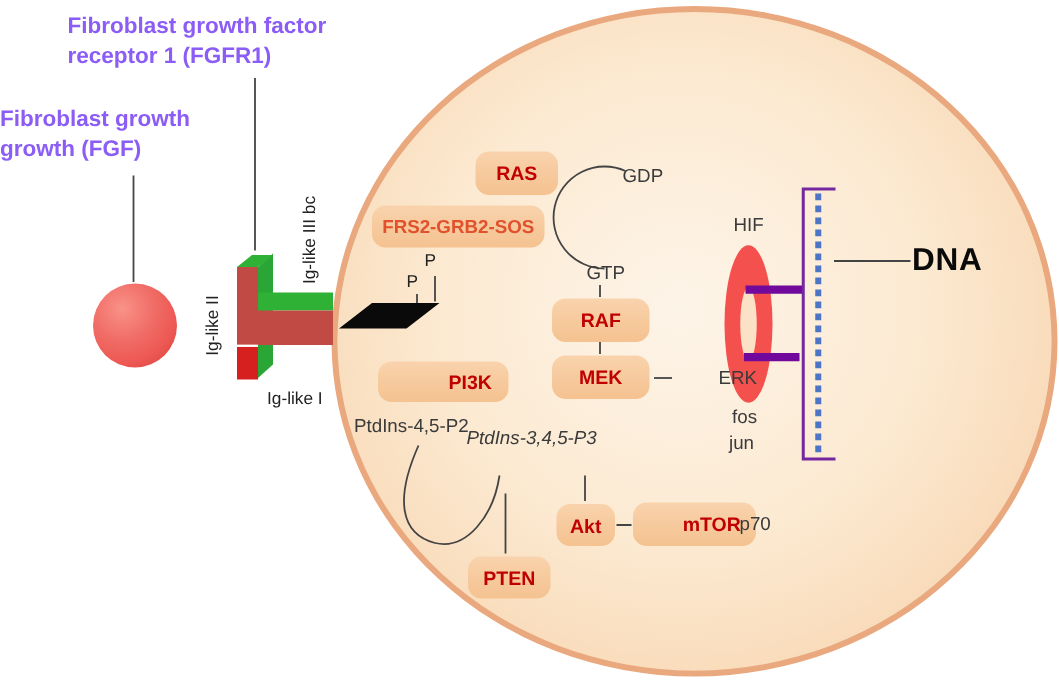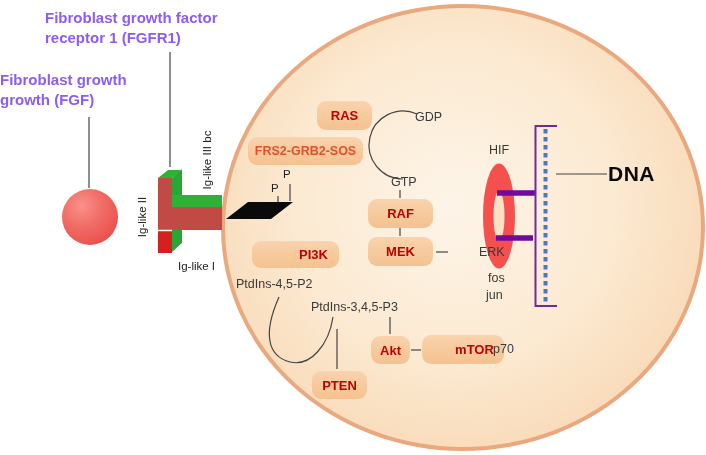--- a/index.html
+++ b/index.html
@@ -112,15 +112,15 @@
   <div class="node" style="left:312px;top:371px;width:55px;height:28px;">PTEN</div>
 
   <div class="lbl" style="left:415px;top:110px;">GDP</div>
   <div class="lbl" style="left:391px;top:175px;">GTP</div>
   <div class="lbl" style="left:450px;top:245px;margin-left:29px;">ERK</div>
   <div class="lbl" style="left:489px;top:143px;">HIF</div>
   <div class="lbl" style="left:488px;top:271px;">fos</div>
   <div class="lbl" style="left:486px;top:288px;">jun</div>
   <div class="lbl" style="left:493px;top:342px;">p70</div>
   <div class="lbl" style="left:236px;top:277px;">PtdIns-4,5-P2</div>
-  <div class="lbl" style="left:311px;top:300px;">PtdIns-3,4,5-P3</div>
+  <div class="lbl" style="left:311px;top:285px;font-style:italic;">PtdIns-3,4,5-P3</div>
 
 </div>
 
 </body></html>

